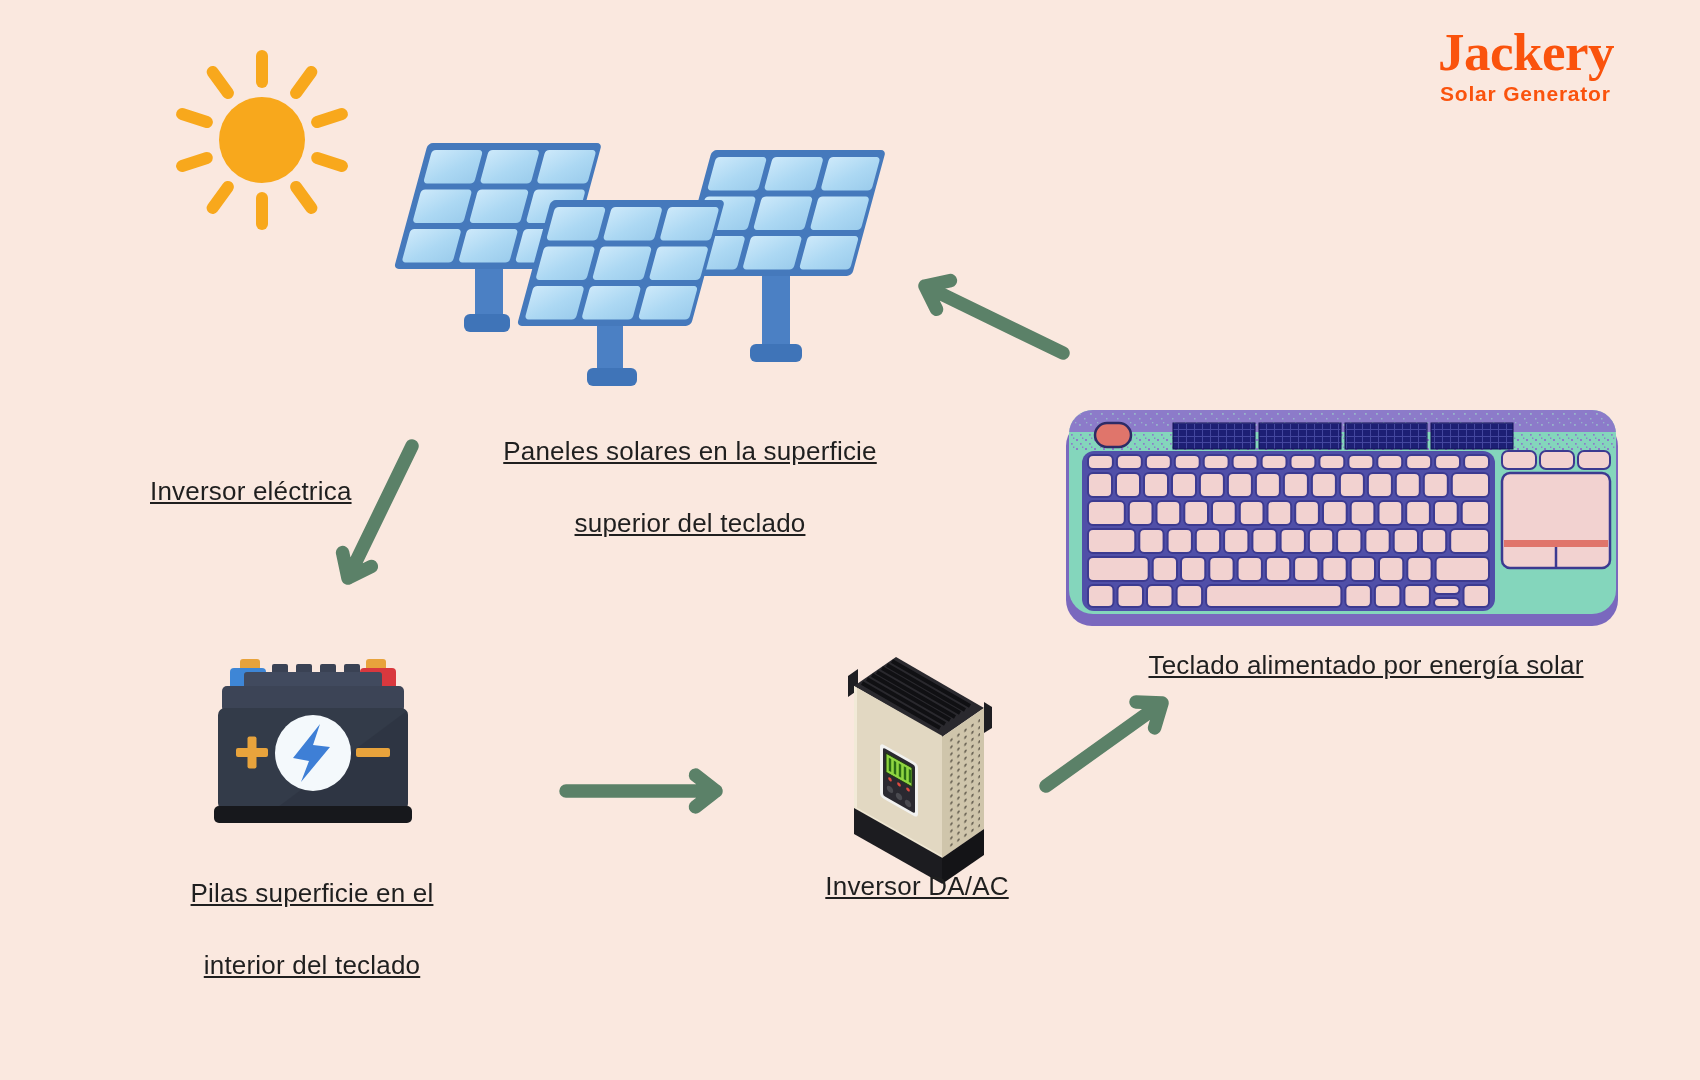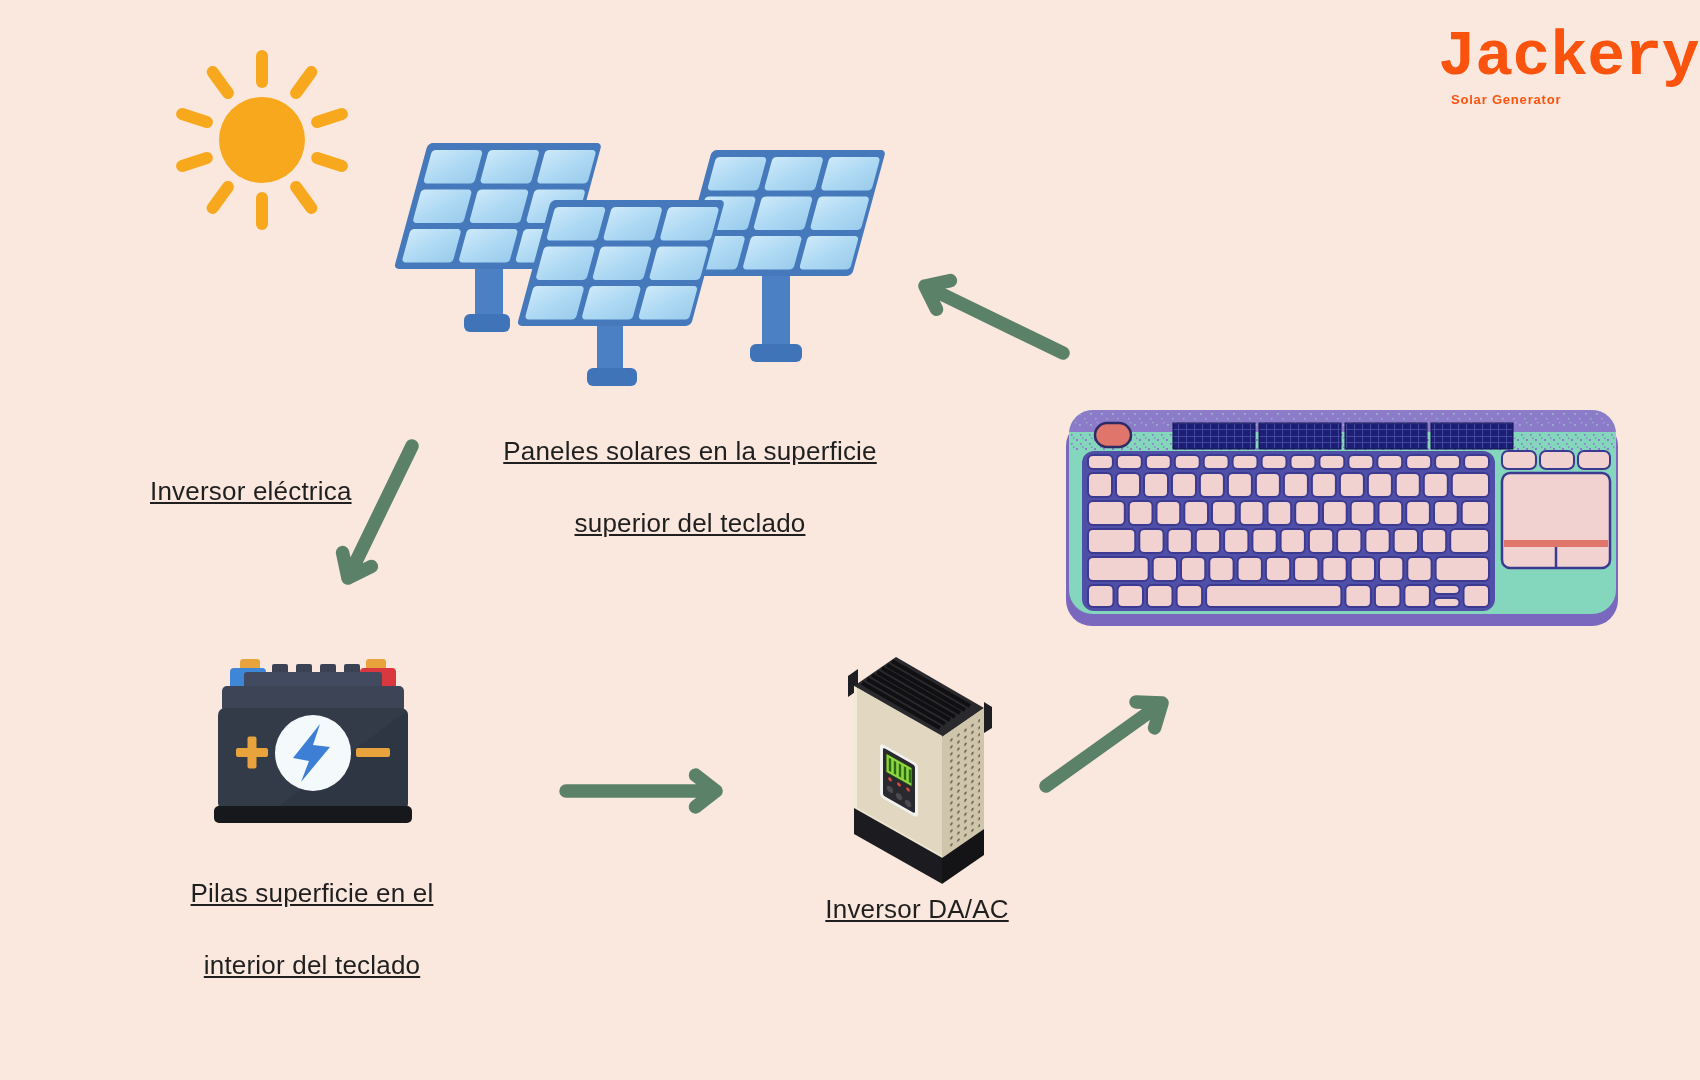--- a/index.html
+++ b/index.html
@@ -17,25 +17,25 @@
     color:var(--text,#1F1F1F);
     letter-spacing:.2px;
     line-height:1.38;
     white-space:pre-line;
     text-decoration:underline;
   }
   .center{text-align:center;}
   
   #brand{position:absolute;left:1438px;top:26px;color:var(--brand-orange,#FA530D);}
   #brand .name{
-    font-size:63px;font-weight:bold;letter-spacing:-.5px;line-height:1.0;
-    font-family:Liberation Mono, monospace;
+    font-size:53px;font-weight:bold;letter-spacing:-.5px;line-height:1.0;
+    font-family:Liberation Serif, serif;
   }
   #brand .tagline{
-    font-size:13px;font-weight:bold;letter-spacing:.8px;margin-top:3px;margin-left:13px;
+    font-size:21px;font-weight:bold;letter-spacing:.8px;margin-top:3px;margin-left:2px;
   }
   
   .sun-core{fill:var(--sun-gold,#F8A81C);}
   .sun-ray{stroke:var(--sun-gold,#F8A81C);stroke-width:12;stroke-linecap:round;}
   .pframe{fill:var(--panel-frame-blue,#4579BC);}
   .ppost{fill:#4B80C4;}
   .pbase{fill:#3F74B8;}
   .arrow-stroke{stroke:var(--arrow-green,#5B8168);stroke-width:13.5;stroke-linecap:round;stroke-linejoin:round;fill:none;}
   .kb-key{fill:var(--key-pink,#F2D2D0);stroke:var(--key-border-navy,#3C3A90);stroke-width:2;}
 </style>
@@ -344,21 +344,22 @@
     <div class="tagline">Solar Generator</div>
   </div>
 
   <div class="lbl center" style="left:390px;top:398px;width:600px">
     <span>Paneles solares en la superficie</span><br>
     <span>superior del teclado</span>
   </div>
 
   <div class="lbl" style="left:150px;top:474px">Inversor eléctrica</div>
 
+  <div class="lbl center" style="left:1066px;top:648px;width:600px">Teclado alimentado por energía solar</div>
 
   <div class="lbl center" style="left:112px;top:840px;width:400px">
     <span>Pilas superficie en el</span><br>
     <span>interior del teclado</span>
   </div>
 
-  <div class="lbl center" style="left:767px;top:892px;width:300px">Inversor DA/AC</div>
+  <div class="lbl center" style="left:767px;top:869px;width:300px">Inversor DA/AC</div>
 
 </div>
 
 </body></html>

